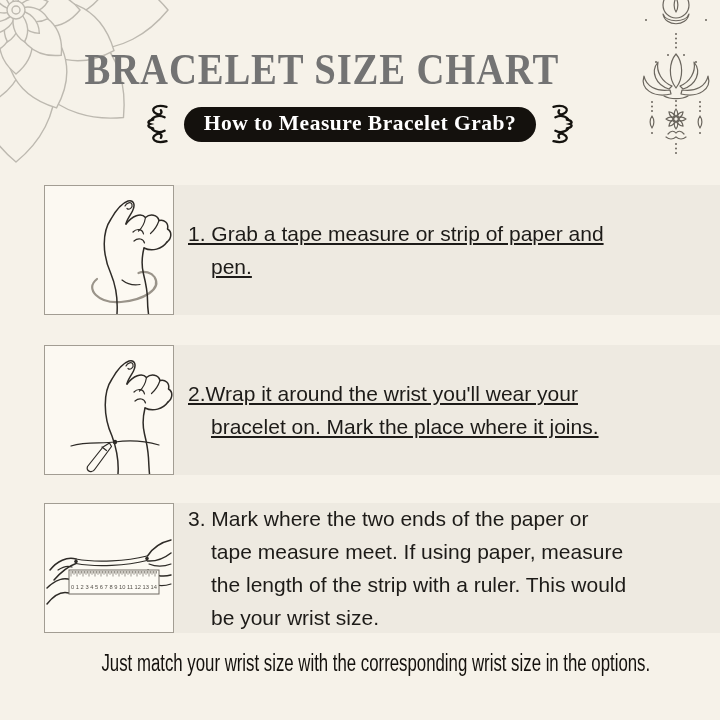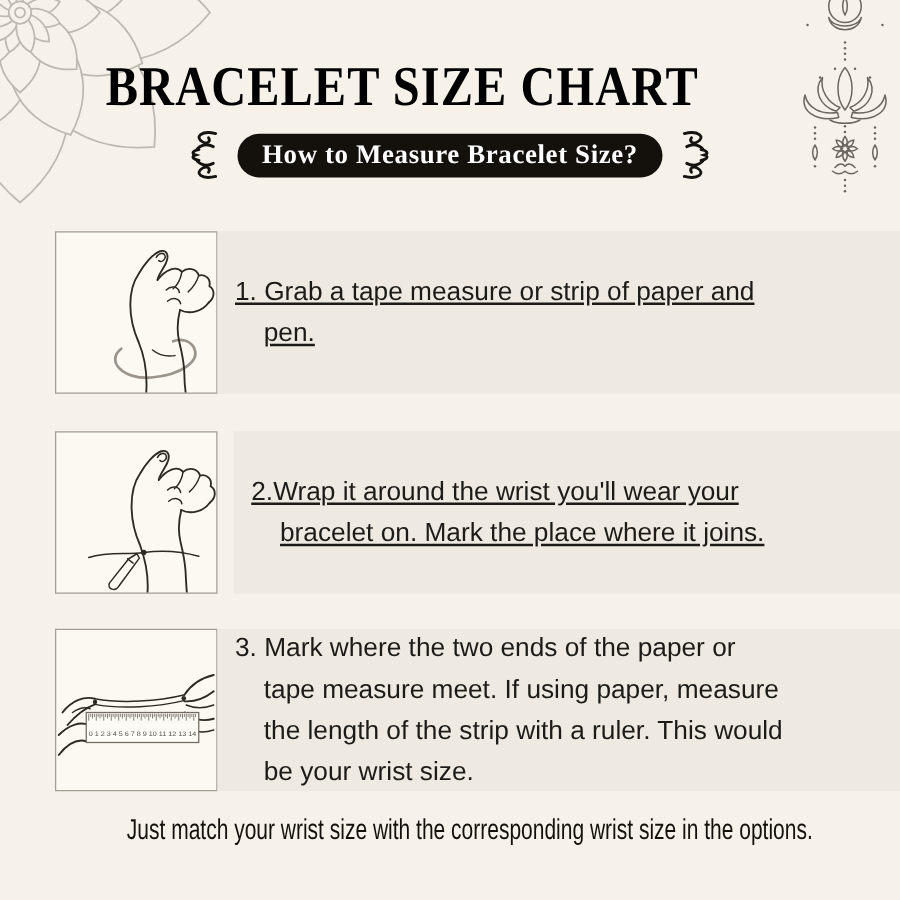--- a/index.html
+++ b/index.html
@@ -11,41 +11,41 @@
   svg{display:block;}
   .mandala{position:absolute;left:0;top:0;}
   #mandala-g path,#mandala-g circle{fill:#f6f2e9;stroke:#bdb9b0;stroke-width:1.4;}
   .lotus{position:absolute;left:616px;top:0;}
   .lotus .stroke{fill:none;stroke:#6b665e;stroke-width:1.2;stroke-linecap:round;stroke-linejoin:round;}
   .lotus .dot{fill:#6b665e;stroke:none;}
 
   .title{
     position:absolute;top:44px;left:0;width:644px;text-align:center;
     font-family:"Liberation Serif",serif;font-weight:700;font-size:45px;
-    letter-spacing:1px;color:#000000;line-height:50px;
+    letter-spacing:1px;color:#737373;line-height:50px;
   }
   .title span{display:inline-block;transform:scaleX(.86);transform-origin:center;}
 
   .badge-row{
     position:absolute;top:102px;left:0;width:720px;height:44px;
     display:flex;justify-content:center;align-items:center;gap:12px;
   }
   .badge{
     background:#14110d;color:#ffffff;
     font-family:"Liberation Serif",serif;font-weight:700;font-size:21.5px;
     letter-spacing:.5px;padding:4px 20px 6px;border-radius:18px;
   }
   .flourish{width:30px;height:42px;}
   .flourish path{fill:none;stroke:#15130f;stroke-width:2.4;stroke-linecap:round;}
   .flourish.right{transform:scaleX(-1);}
 
   .steps{position:absolute;left:44px;top:185px;width:640px;}
   .step{display:flex;height:130px;}
   .step-1,.step-2{margin-bottom:30px;text-decoration:underline;}
-  .step-2{margin-bottom:28px;gap:13px;}
+  .step-2{margin-bottom:28px;}
   .illus{
     width:130px;height:130px;box-sizing:border-box;flex:none;
     background:#fcf9f2;border:1px solid #a29d93;
   }
   .illus svg .ink{fill:none;stroke:#2e2b27;stroke-width:1.5;stroke-linecap:round;stroke-linejoin:round;}
   .illus svg .thin{stroke-width:1.2;}
   .illus svg .grayline{fill:none;stroke:#9a948a;stroke-width:2.2;stroke-linecap:round;}
   .illus svg .fill-ink{fill:#2e2b27;stroke:none;}
   .panel{flex:1;background:#eeeae1;display:flex;align-items:center;}
   .panel p{
@@ -164,21 +164,21 @@
 <div class="title"><span>BRACELET SIZE CHART</span></div>
 
 <div class="badge-row">
   <svg class="flourish left" viewBox="0 0 30 44">
     <path d="M25,4 C13,1 7,7 14,11 C18,13.5 21,10.5 19,7.5"></path>
     <path d="M23,15 C18,12.5 13,13.5 9.5,17"></path>
     <path d="M11,17.5 C5.5,18.5 4.5,21 8,22 C4.5,23 5.5,25.5 11,26.5"></path>
     <path d="M9.5,27 C13,30.5 18,31.5 23,29"></path>
     <path d="M25,40 C13,43 7,37 14,33 C18,30.5 21,33.5 19,36.5"></path>
   </svg>
-  <div class="badge">How to Measure Bracelet Size?</div>
+  <div class="badge">How to Measure Bracelet Grab?</div>
   <svg class="flourish right" viewBox="0 0 30 44">
     <path d="M25,4 C13,1 7,7 14,11 C18,13.5 21,10.5 19,7.5"></path>
     <path d="M23,15 C18,12.5 13,13.5 9.5,17"></path>
     <path d="M11,17.5 C5.5,18.5 4.5,21 8,22 C4.5,23 5.5,25.5 11,26.5"></path>
     <path d="M9.5,27 C13,30.5 18,31.5 23,29"></path>
     <path d="M25,40 C13,43 7,37 14,33 C18,30.5 21,33.5 19,36.5"></path>
   </svg>
 </div>
 
 <div class="steps">

